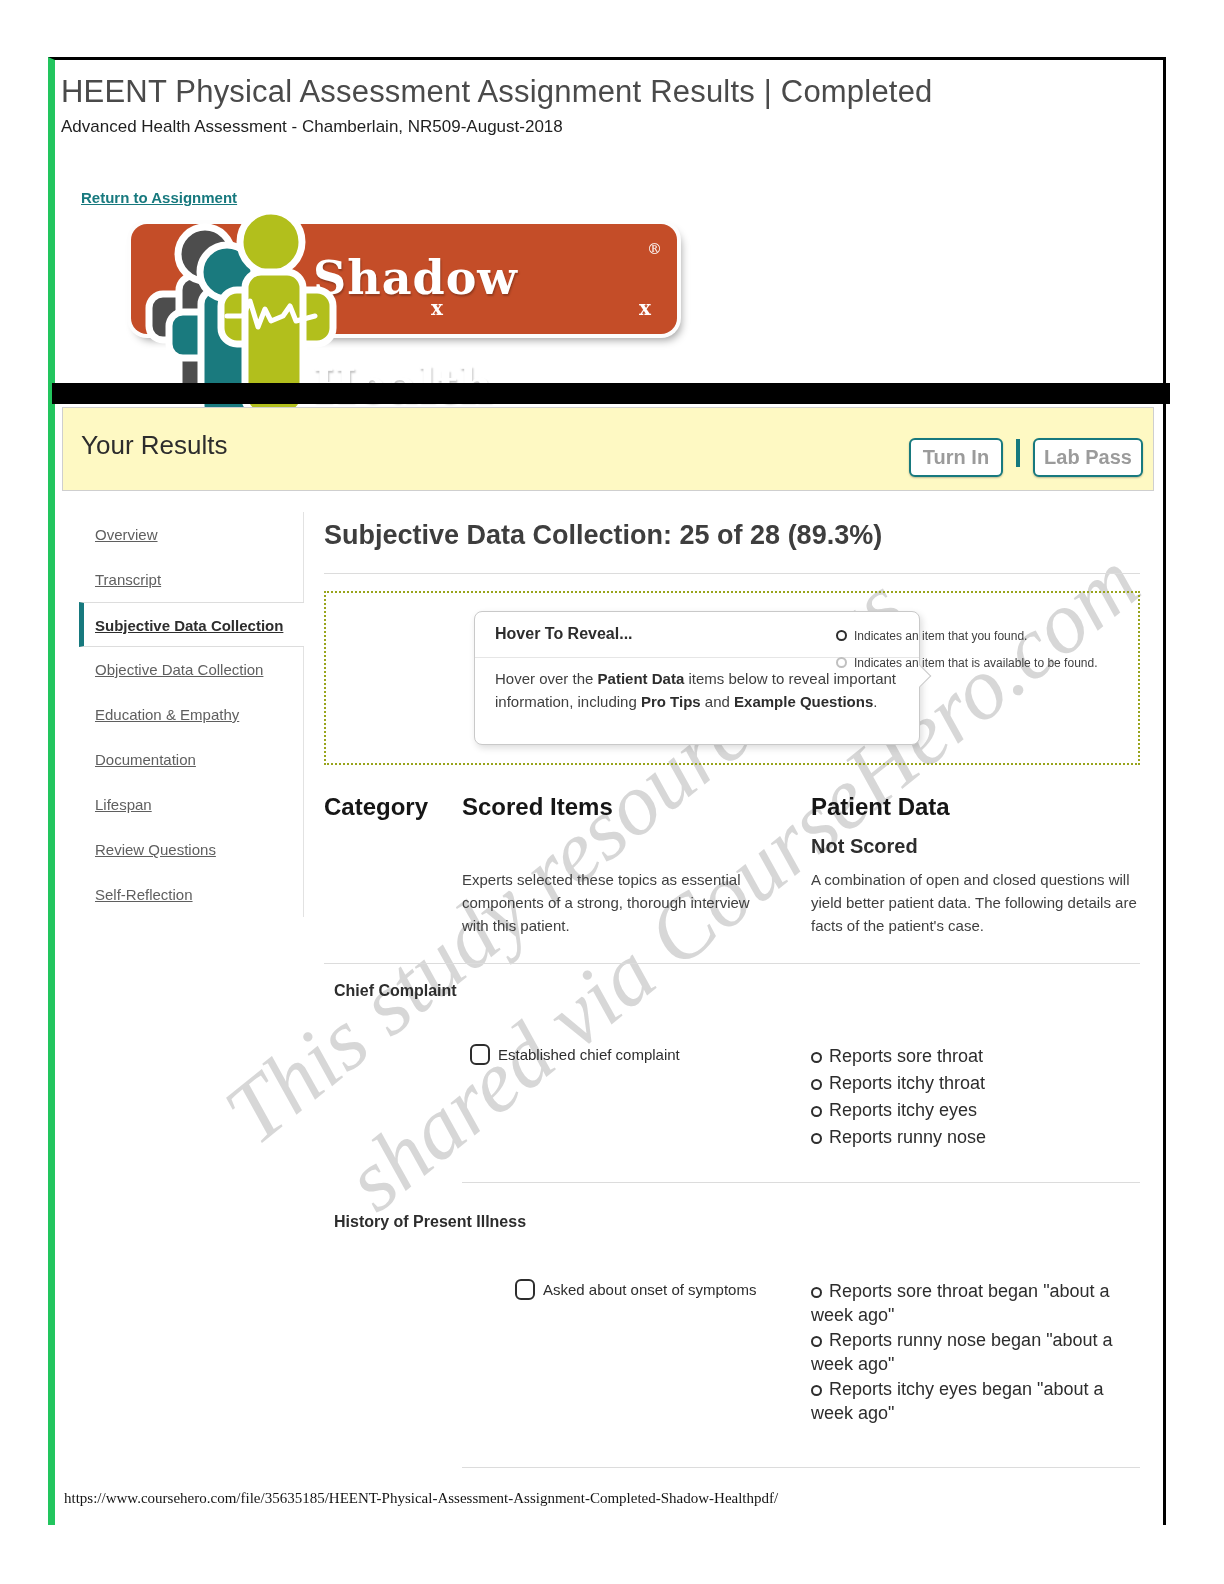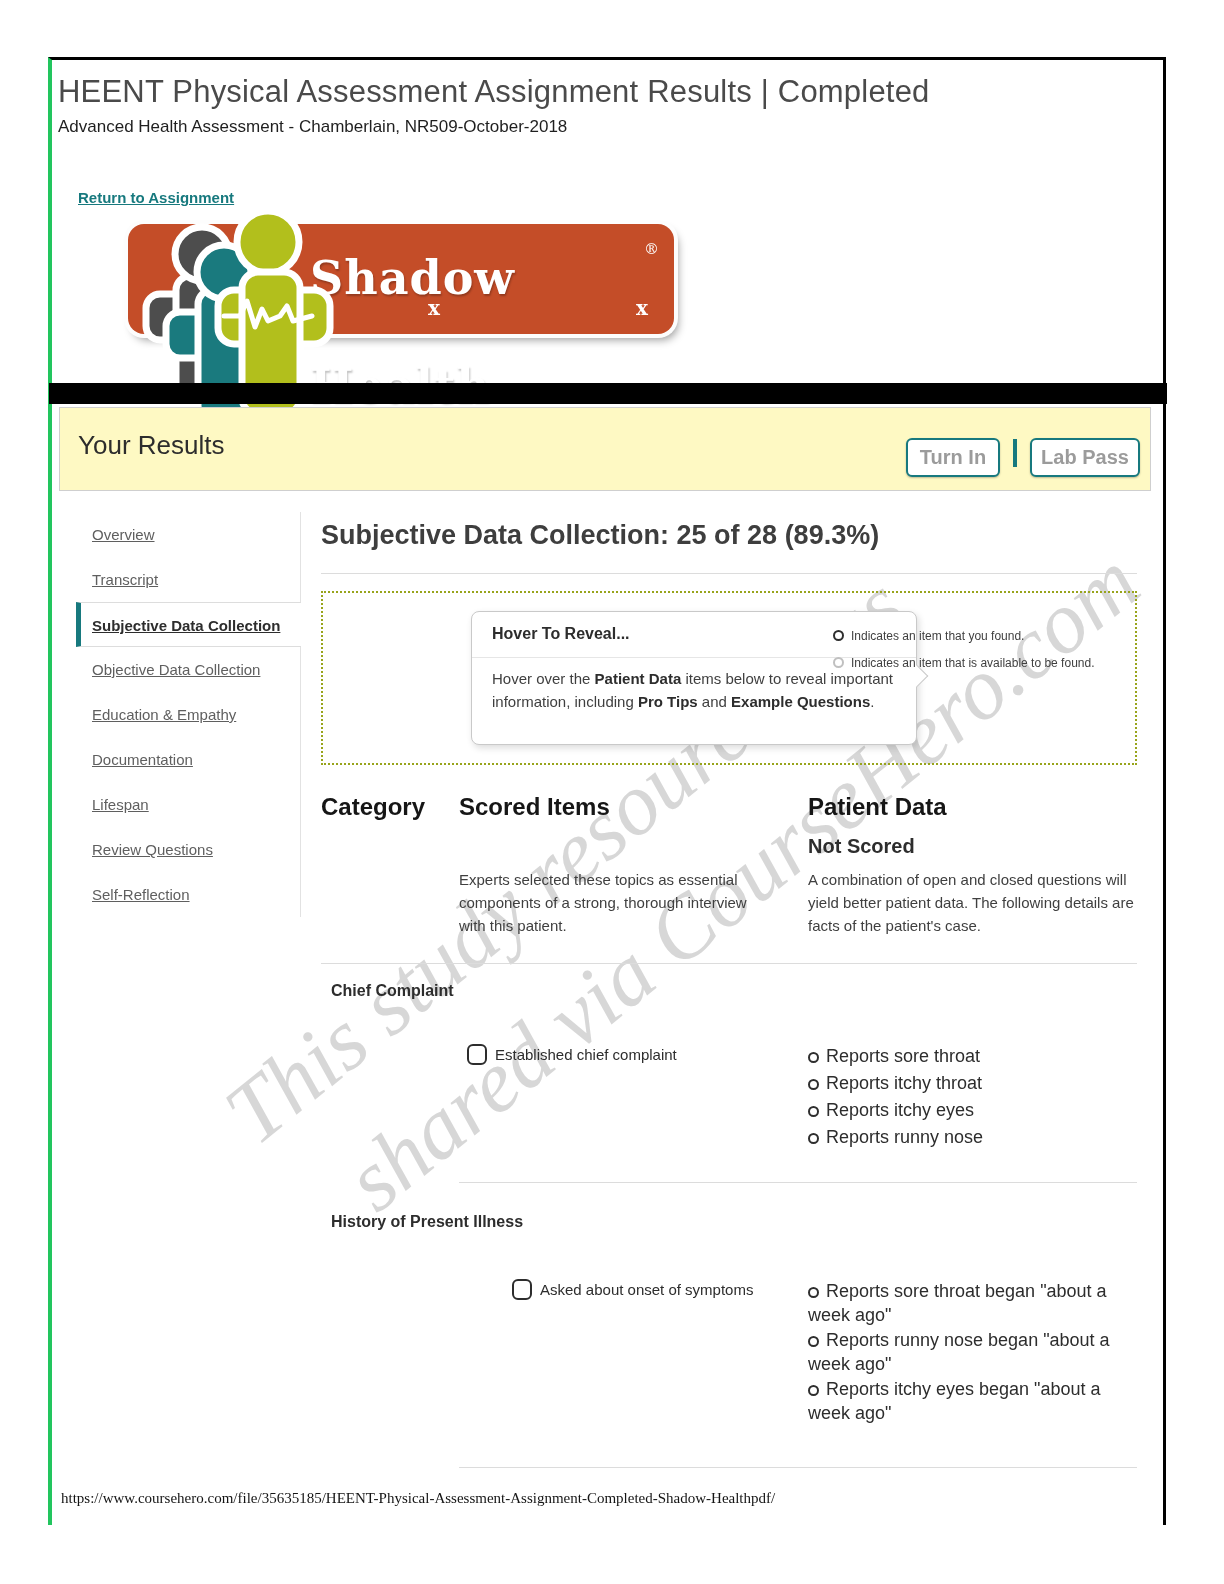--- a/index.html
+++ b/index.html
@@ -11,21 +11,21 @@
     display:flex; flex-direction:column; align-items:center; justify-content:center;
     transform:rotate(-39deg); z-index:0; pointer-events:none;
     font-family:"Liberation Serif", serif; font-style:italic;
     font-size:88px; color:rgba(167,167,167,0.45); white-space:nowrap; line-height:1.45;
   }
   .watermark .wm2 { margin-left:250px; }
 
   
   .frame {
     position:absolute; left:48px; top:57px; width:1118px; height:1468px;
-    border-top:3px solid #000; border-left:4px solid #22c55e; border-right:3px solid #000;
+    border-top:3px solid #000; border-left:7px solid #22c55e; border-right:3px solid #000;
     z-index:1; background:transparent;
   }
 
   .doc-title { position:absolute; left:6px; top:14px; font-size:31px; color:#4a4a4a; letter-spacing:0.2px; }
   .doc-subtitle { position:absolute; left:6px; top:57px; font-size:17px; color:#1f1f1f; }
   .return-link { position:absolute; left:26px; top:92px; font-size:15px; font-weight:bold; color:#17797e; text-decoration:underline; cursor:pointer;margin-top:37px; }
 
   
   .logo-wrap { position:absolute; left:64px; top:134px; width:620px; height:220px; }
   .logo-banner {
@@ -121,21 +121,21 @@
 <body>
 
 <div class="watermark">
   <div class="wm1">This study resource was</div>
   <div class="wm2">shared via CourseHero.com</div>
 </div>
 
 <div class="frame">
 
   <div class="doc-title">HEENT Physical Assessment Assignment Results | Completed</div>
-  <div class="doc-subtitle">Advanced Health Assessment - Chamberlain, NR509-October-2018</div>
+  <div class="doc-subtitle">Advanced Health Assessment - Chamberlain, NR509-August-2018</div>
   <a class="return-link">Return to Assignment</a>
 
   <div class="logo-wrap">
     <div class="logo-banner">
       <span class="brand-text">Shadow Health</span>
       <span class="brand-reg">®</span>
       <span class="rx rx1">x</span>
       <span class="rx rx2">x</span>
     </div>
     <svg class="logo-icon" width="230" height="225" viewBox="0 0 230 225">

